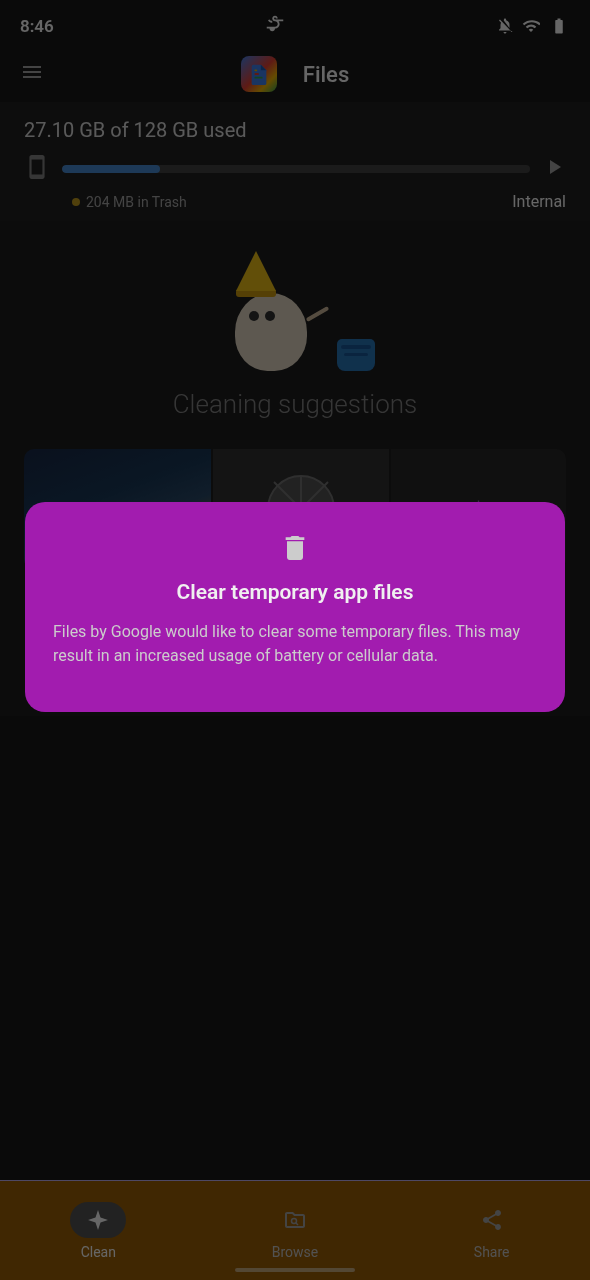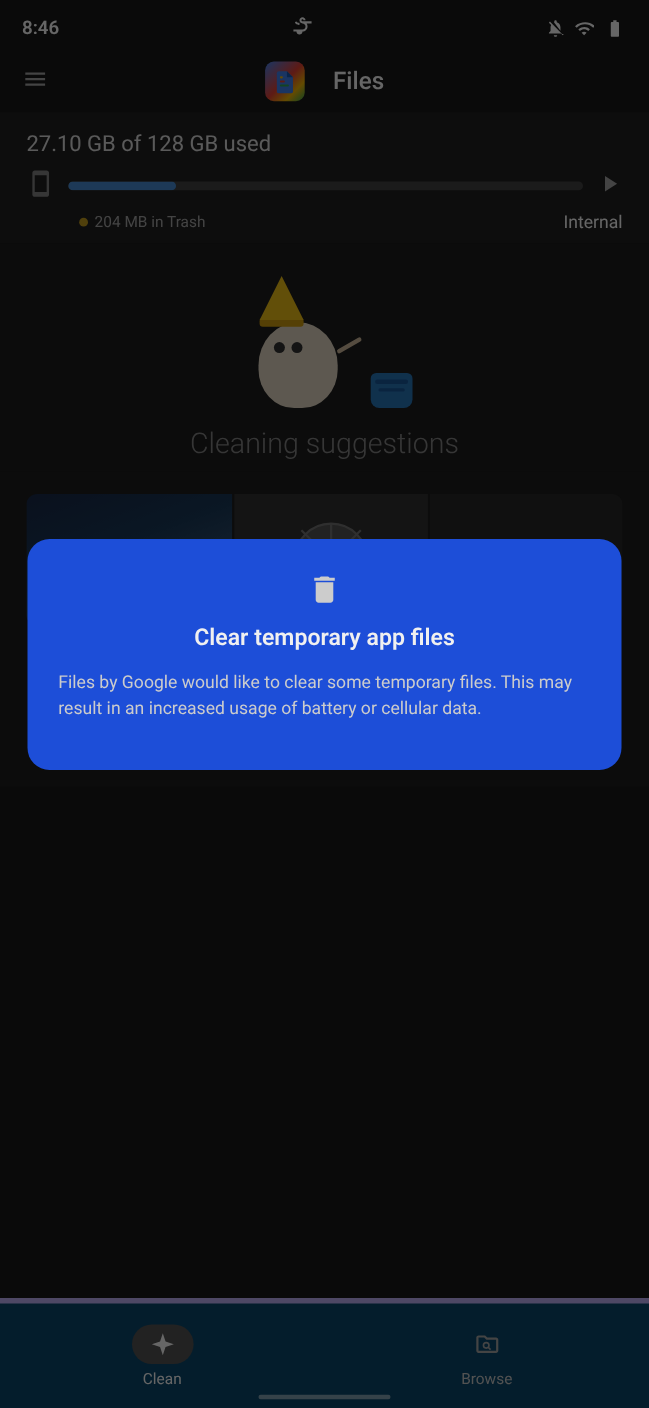--- a/index.html
+++ b/index.html
@@ -168,23 +168,24 @@
       background: rgba(0,0,0,0.6);
       z-index: 10;
       display: flex;
       align-items: flex-start;
       justify-content: center;
       padding-top: 490px;
     }
 
     .dialog {
       width: 540px;
-      background: #1d4ed8;
+      background: #a21caf;
       border-radius: 20px;
       padding: 30px 28px 20px;
+      margin-top: 12px;
     }
 
     .dialog-icon {
       display: flex;
       justify-content: center;
       margin-bottom: 16px;
     }
 
     .dialog-title {
       font-size: 21px;
@@ -292,25 +293,25 @@
       margin: 0 auto;
     }
 
     
     .bottom-nav {
       position: absolute;
       bottom: 0;
       left: 0;
       width: 100%;
       height: 100px;
-      background: #0c4a6e;
+      background: #a16207;
       display: flex;
       align-items: center;
       justify-content: flex-end;
-      border-top: 5px solid #c4b5fd;
+      border-top: 1px solid #c4b5fd;
     }
 
     .nav-item {
       display: flex;
       flex-direction: column;
       align-items: center;
       gap: 6px;
       cursor: pointer;
       flex: 1;
     }
@@ -512,14 +513,22 @@
     <div class="nav-icon-circle" style="background:transparent;">
       <svg width="24" height="24" viewBox="0 0 24 24" fill="#aaa">
         <path d="M20 6H12l-2-2H4c-1.1 0-2 .9-2 2v12c0 1.1.9 2 2 2h16c1.1 0 2-.9 2-2V8c0-1.1-.9-2-2-2zm0 12H4V6h5.17l2 2H20v10z"></path>
         <circle cx="11" cy="13" r="2.5" fill="none" stroke="#aaa" stroke-width="1.5"></circle>
         <line x1="13" y1="15" x2="15" y2="17" stroke="#aaa" stroke-width="1.5"></line>
       </svg>
     </div>
     <span class="nav-label">Browse</span>
   </div>
 
+  <div class="nav-item">
+    <div class="nav-icon-circle" style="background:transparent;">
+      <svg width="24" height="24" viewBox="0 0 24 24" fill="#aaa">
+        <path d="M18 16.08c-.76 0-1.44.3-1.96.77L8.91 12.7c.05-.23.09-.46.09-.7s-.04-.47-.09-.7l7.05-4.11c.54.5 1.25.81 2.04.81 1.66 0 3-1.34 3-3s-1.34-3-3-3-3 1.34-3 3c0 .24.04.47.09.7L8.04 9.81C7.5 9.31 6.79 9 6 9c-1.66 0-3 1.34-3 3s1.34 3 3 3c.79 0 1.5-.31 2.04-.81l7.12 4.16c-.05.21-.08.43-.08.65 0 1.61 1.31 2.92 2.92 2.92s2.92-1.31 2.92-2.92-1.31-2.92-2.92-2.92z"></path>
+      </svg>
+    </div>
+    <span class="nav-label">Share</span>
+  </div>
   <div class="home-indicator"></div>
 </div>
 
 </body></html>

